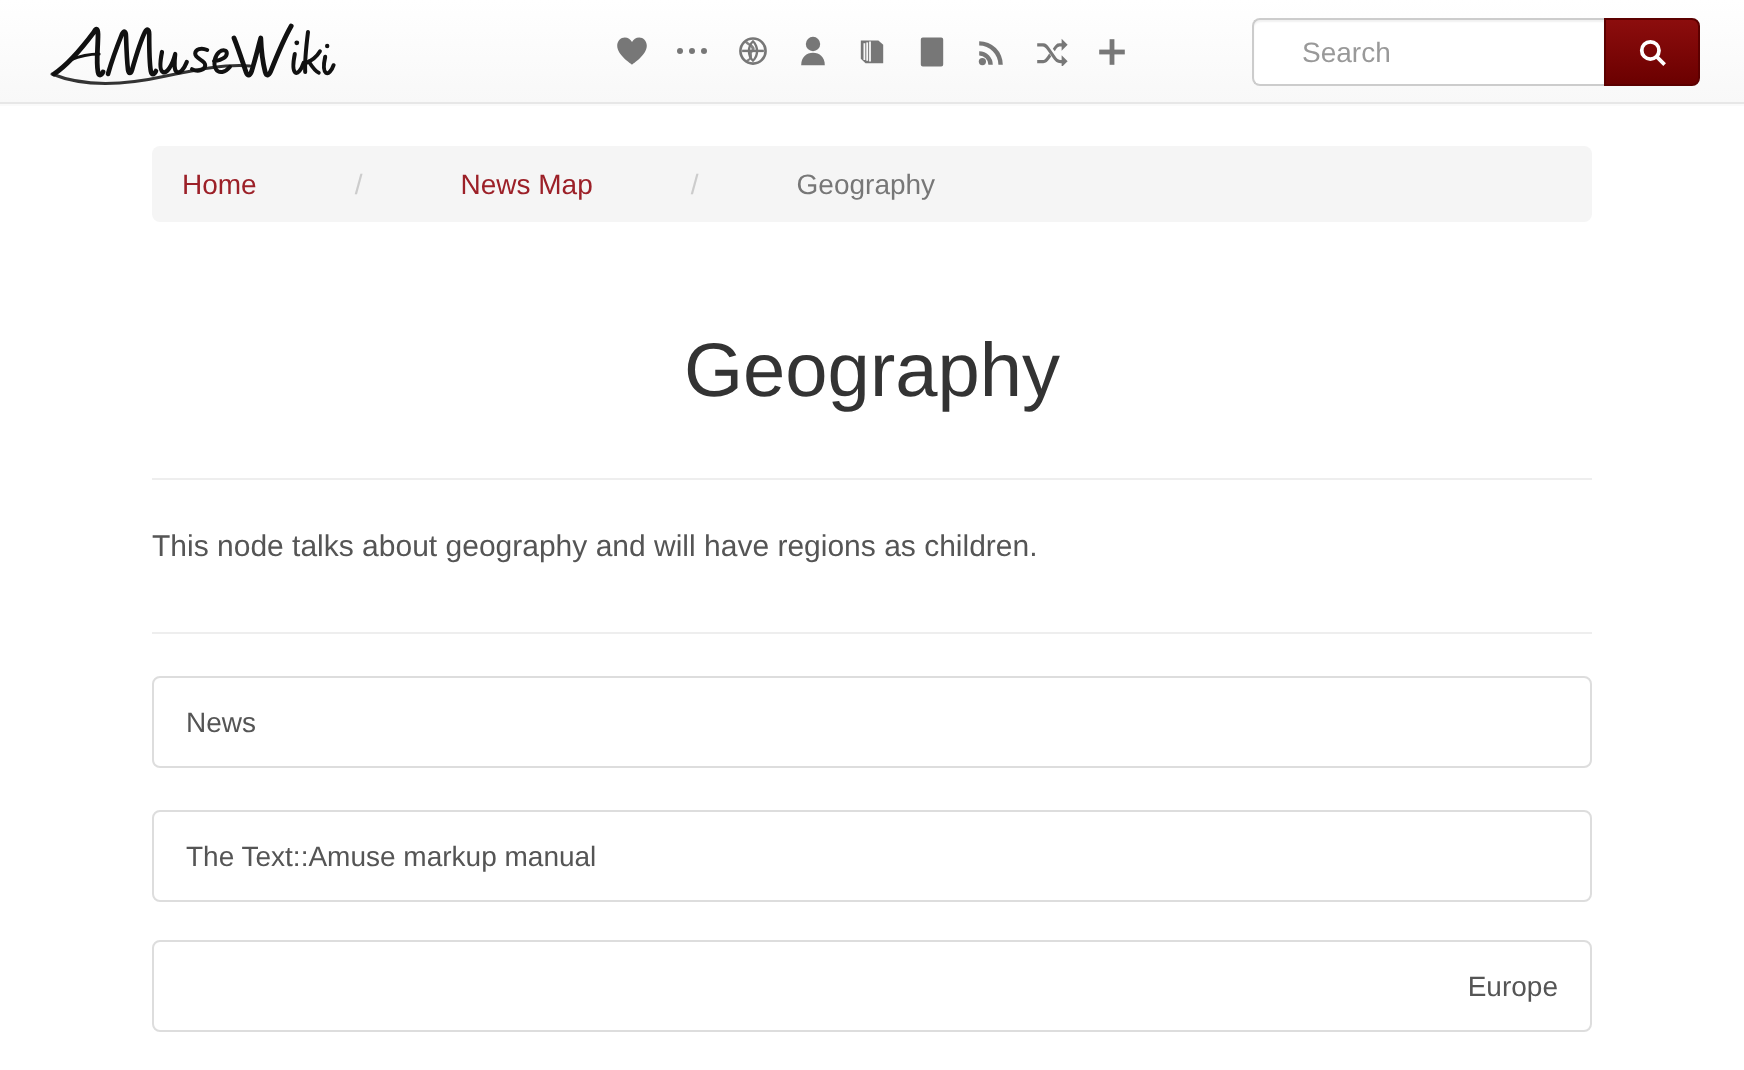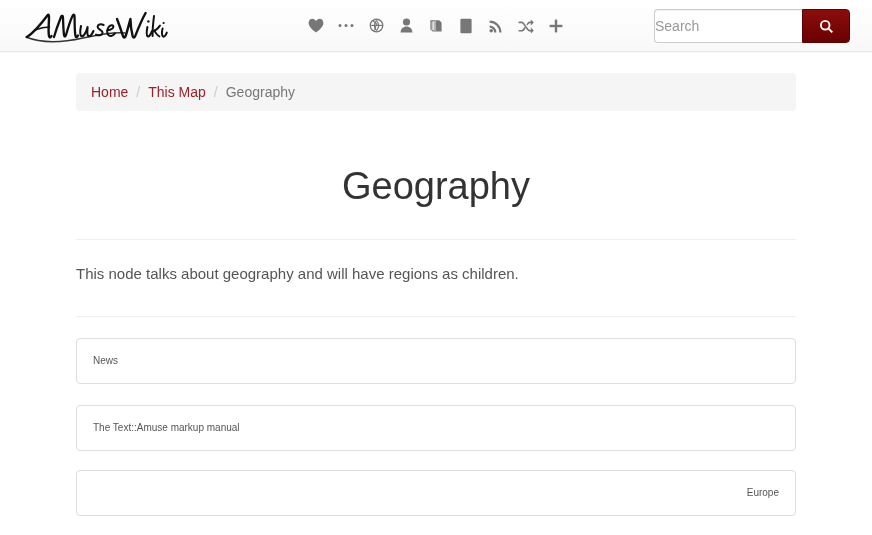--- a/index.html
+++ b/index.html
@@ -53,26 +53,26 @@
   .nav-icon svg { display: block; fill: #777777; }
 
   .search-form {
     position: absolute;
     right: 22px;
     top: 9px;
     display: flex;
     height: 34px;
   }
   .search-input {
-    width: 148px;
+    width: 176px;
     height: 34px;
     border: 1px solid #cccccc;
     border-right: none;
     border-radius: 4px 0 0 4px;
-    padding: 0 0;
+    padding: 0 24px;
     font-size: 14px;
     font-family: "Liberation Sans", sans-serif;
     color: #555555;
     background: #ffffff;
     outline: none;
     box-shadow: inset 0 1px 1px rgba(0,0,0,0.06);
   }
   .search-input::placeholder { color: #999999; }
   .search-btn {
     width: 48px;
@@ -100,20 +100,21 @@
   .breadcrumb {
     margin-top: 21px;
     background: #f5f5f5;
     border-radius: 4px;
     padding: 9px 15px;
     font-size: 14px;
     line-height: 20px;
     display: flex;
     align-items: center;
     flex-wrap: wrap;
+    gap: 41px;
   }
   .crumb-link {
     color: #9c2028;
     text-decoration: none;
     cursor: pointer;
   }
   .crumb-sep { color: #cccccc; padding: 0 8px; }
   .crumb-active { color: #777777; }
 
   
@@ -144,21 +145,21 @@
 
   
   .list-group { margin-top: 21px; }
   .list-group + .list-group { margin-top: 19px; text-align: right; }
   .list-group-item {
     display: block;
     background: #ffffff;
     border: 1px solid #dddddd;
     border-radius: 4px;
     padding: 12px 16px;
-    font-size: 10px;
+    font-size: 14px;
     color: #555555;
     text-decoration: none;
     line-height: 20px;
   }
   .list-group-item + .list-group-item { margin-top: 21px; }
 
   .rule-3 { margin-top: 40px; }
 </style>
 </head>
 <body>
@@ -304,21 +305,21 @@
     </button>
   </form>
 
 </div>
 
 <div class="container">
 
   <nav class="breadcrumb">
     <a class="crumb-link" href="#">Home</a>
     <span class="crumb-sep">/</span>
-    <a class="crumb-link" href="#">This Map</a>
+    <a class="crumb-link" href="#">News Map</a>
     <span class="crumb-sep">/</span>
     <span class="crumb-active">Geography</span>
   </nav>
 
   <h1 class="page-title">Geography</h1>
 
   <hr class="rule">
 
   <p class="lead-text">This node talks about geography and will have regions as children.</p>
 

